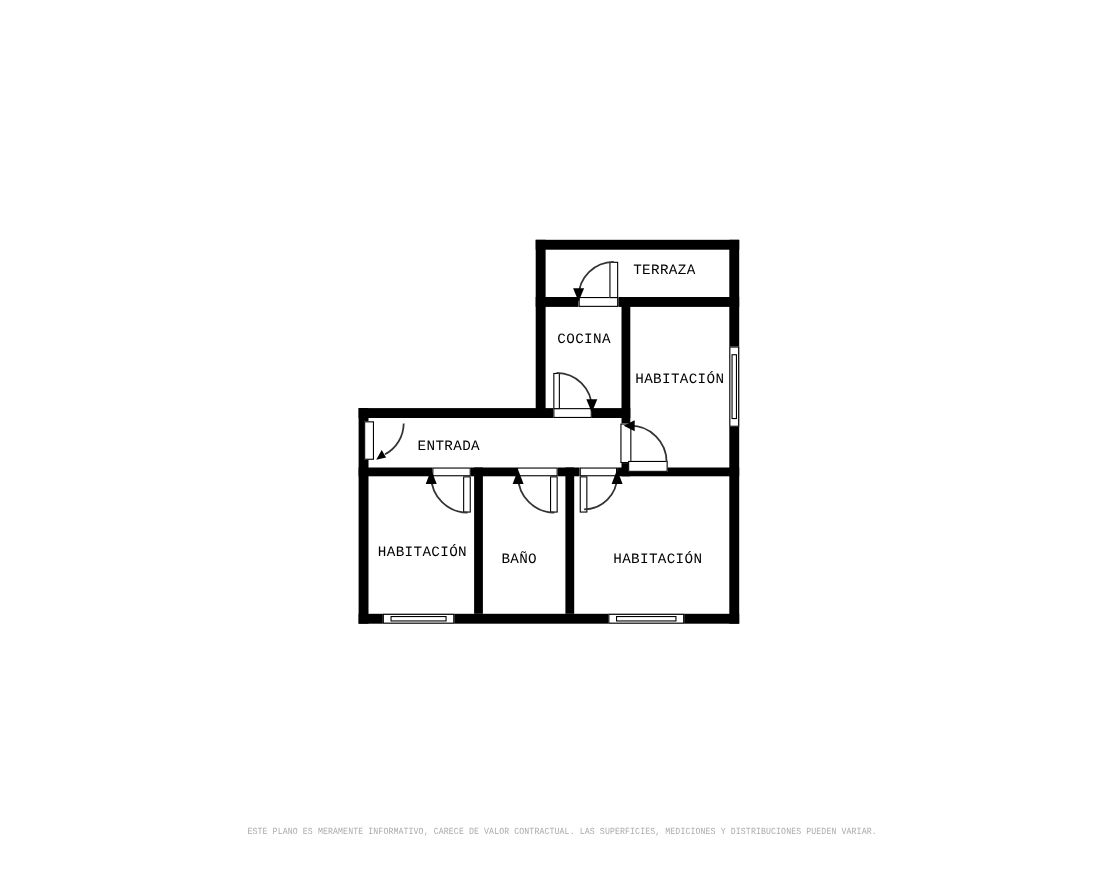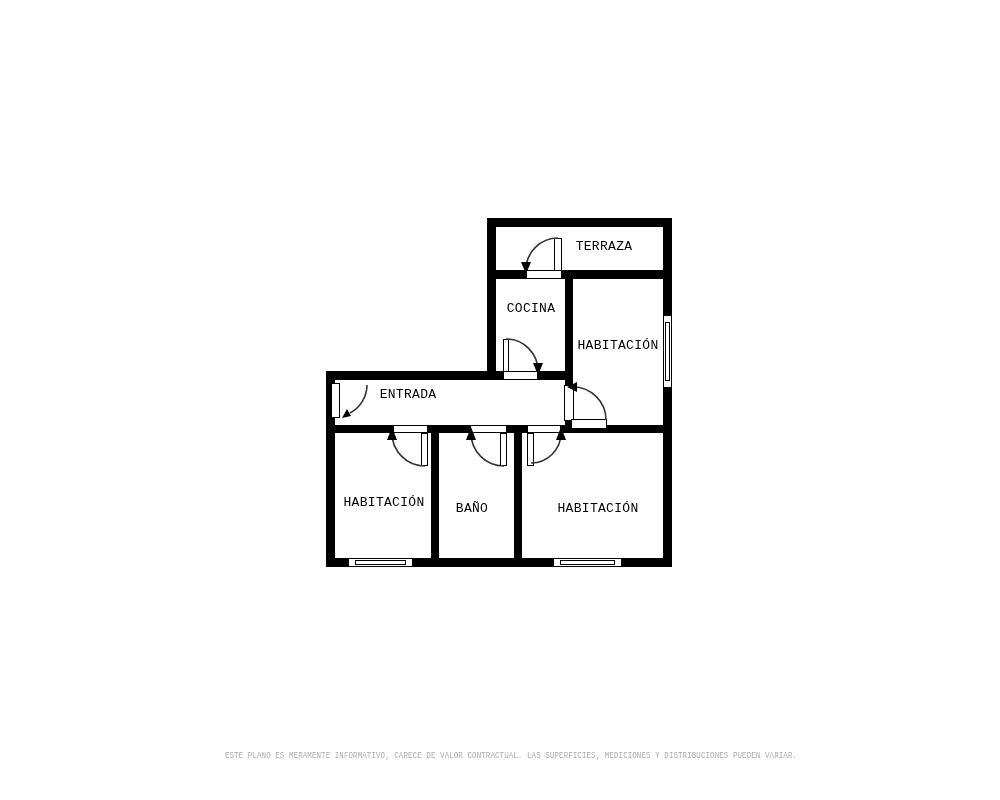--- a/index.html
+++ b/index.html
@@ -110,21 +110,21 @@
       <path d="M 531,463 A 30 30 0 0 0 561,433" fill="none" stroke="#333333" stroke-width="1.6"></path>
       <polygon points="561,427 556,440 566,440" fill="#000000"></polygon>
     </svg>
 
   <div class="room-label" style="left:604px;top:246px">TERRAZA</div>
 
   <div class="room-label" style="left:531px;top:308px">COCINA</div>
 
   <div class="room-label" style="left:618px;top:345px">HABITACIÓN</div>
 
-  <div class="room-label" style="left:408px;top:394px">ENTRADA</div>
+  <div class="room-label" style="left:408px;top:406px">ENTRADA</div>
 
   <div class="room-label" style="left:384px;top:502px">HABITACIÓN</div>
 
   <div class="room-label" style="left:472px;top:508px">BAÑO</div>
 
   <div class="room-label" style="left:598px;top:508px">HABITACIÓN</div>
 
   <div class="disclaimer">ESTE PLANO ES MERAMENTE INFORMATIVO, CARECE DE VALOR CONTRACTUAL. LAS SUPERFICIES, MEDICIONES Y DISTRIBUCIONES PUEDEN VARIAR.</div>
 </div>
 

